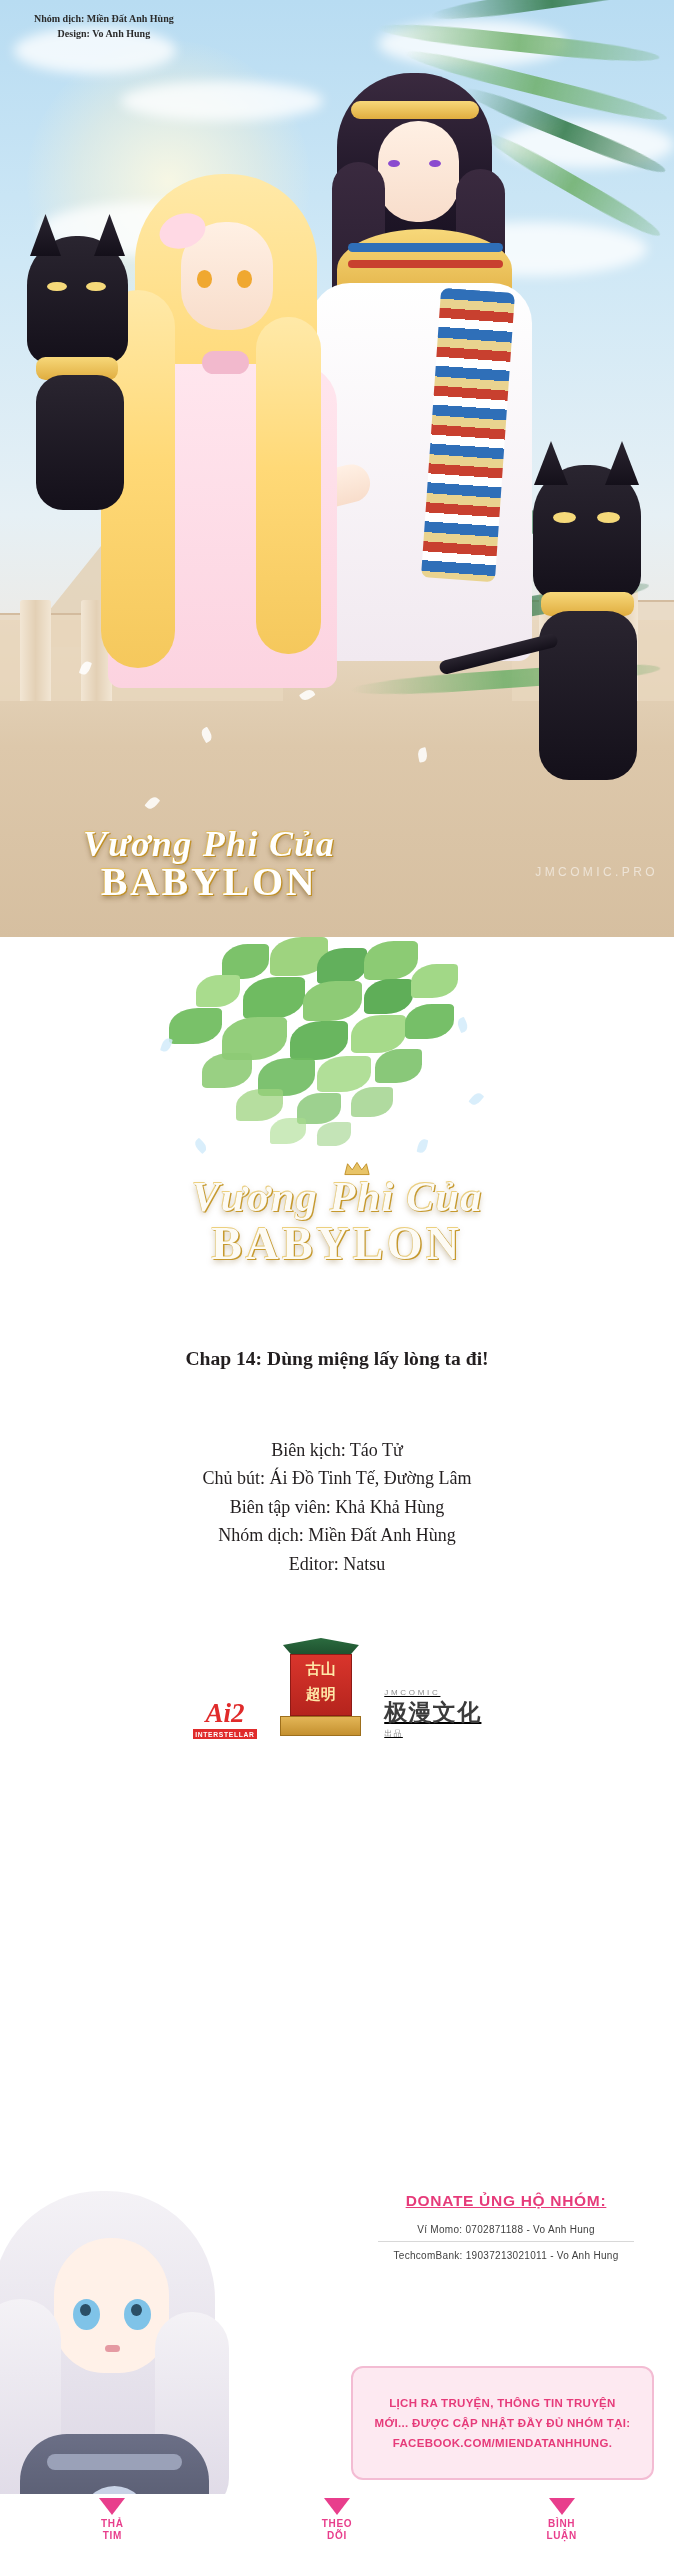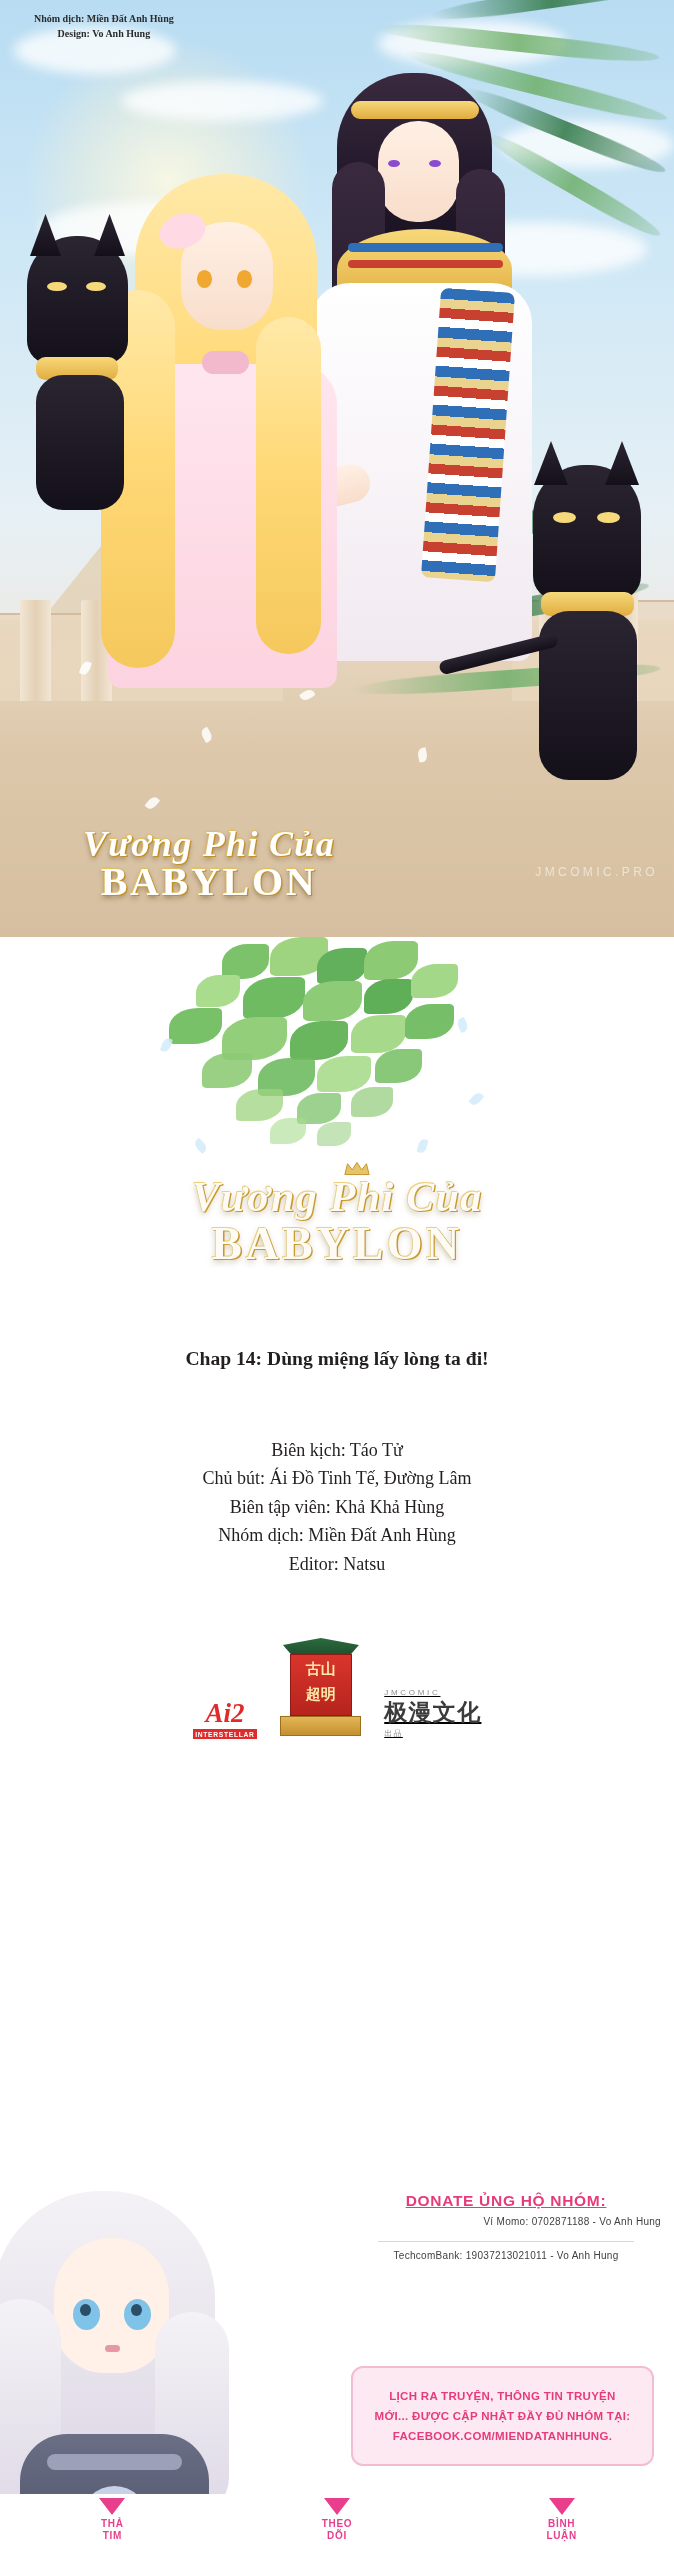--- a/index.html
+++ b/index.html
@@ -316,21 +316,21 @@
   }
   #donate-sep {
     position: absolute;
     left: 378px; top: 77px;
     width: 256px; height: 0.7px;
     background: #d8d8d8;
   }
   #fb-box {
     position: absolute;
     left: 351px; top: 202px;
-    width: 303px; height: 100px;
+    width: 303px; height: 114px;
     background: #fde9f1;
     border: 2px solid #f3bcd3;
     border-radius: 12px;
     display: flex;
     align-items: center;
     justify-content: center;
     padding: 6.7px 12px;
   }
   #fb-box p {
     margin: 0;
@@ -566,21 +566,21 @@
   <div class="fig" style="left:80px; top:140px; width:10.8px; height:12px; background:#2b4f66; border-radius:50%;"></div>
   <div class="fig" style="left:131px; top:140px; width:10.8px; height:12px; background:#2b4f66; border-radius:50%;"></div>
   <div class="fig" style="left:105px; top:181px; width:15px; height:6.7px; background:#e59aa2; border-radius:5.4px;"></div>
   <div class="fig girl-hair" style="left:-20px; top:135px; width:81px; height:222px; border-radius:40px;"></div>
   <div class="fig girl-hair" style="left:155px; top:148px; width:74px; height:202px; border-radius:36px;"></div>
   <div class="fig girl-armor" style="left:20px; top:270px; width:189px; height:135px; border-radius:47px 47px 0 0;"></div>
   <div class="fig" style="left:47px; top:290px; width:135px; height:16px; background:#9aa1b8; border-radius:8px;"></div>
   <div class="fig" style="left:81px; top:322px; width:67px; height:67px; background:#c8d2e6; border-radius:50%;"></div>
 
   <div id="donate-title">DONATE ỦNG HỘ NHÓM:</div>
-  <div class="donate-line" style="top:52px;text-align:right;">Ví Momo: 0702871188 - Vo Anh Hung</div>
+  <div class="donate-line" style="top:60px;">Ví Momo: 0702871188 - Vo Anh Hung</div>
   <div id="donate-sep"></div>
   <div class="donate-line" style="top:86px;">TechcomBank: 19037213021011 - Vo Anh Hung</div>
 
   <div id="fb-box">
     <p>
       <span>LỊCH RA TRUYỆN, THÔNG TIN TRUYỆN</span><br>
       <span>MỚI... ĐƯỢC CẬP NHẬT ĐẦY ĐỦ NHÓM TẠI:</span><br>
       <span>FACEBOOK.COM/MIENDATANHHUNG.</span>
     </p>
   </div>

